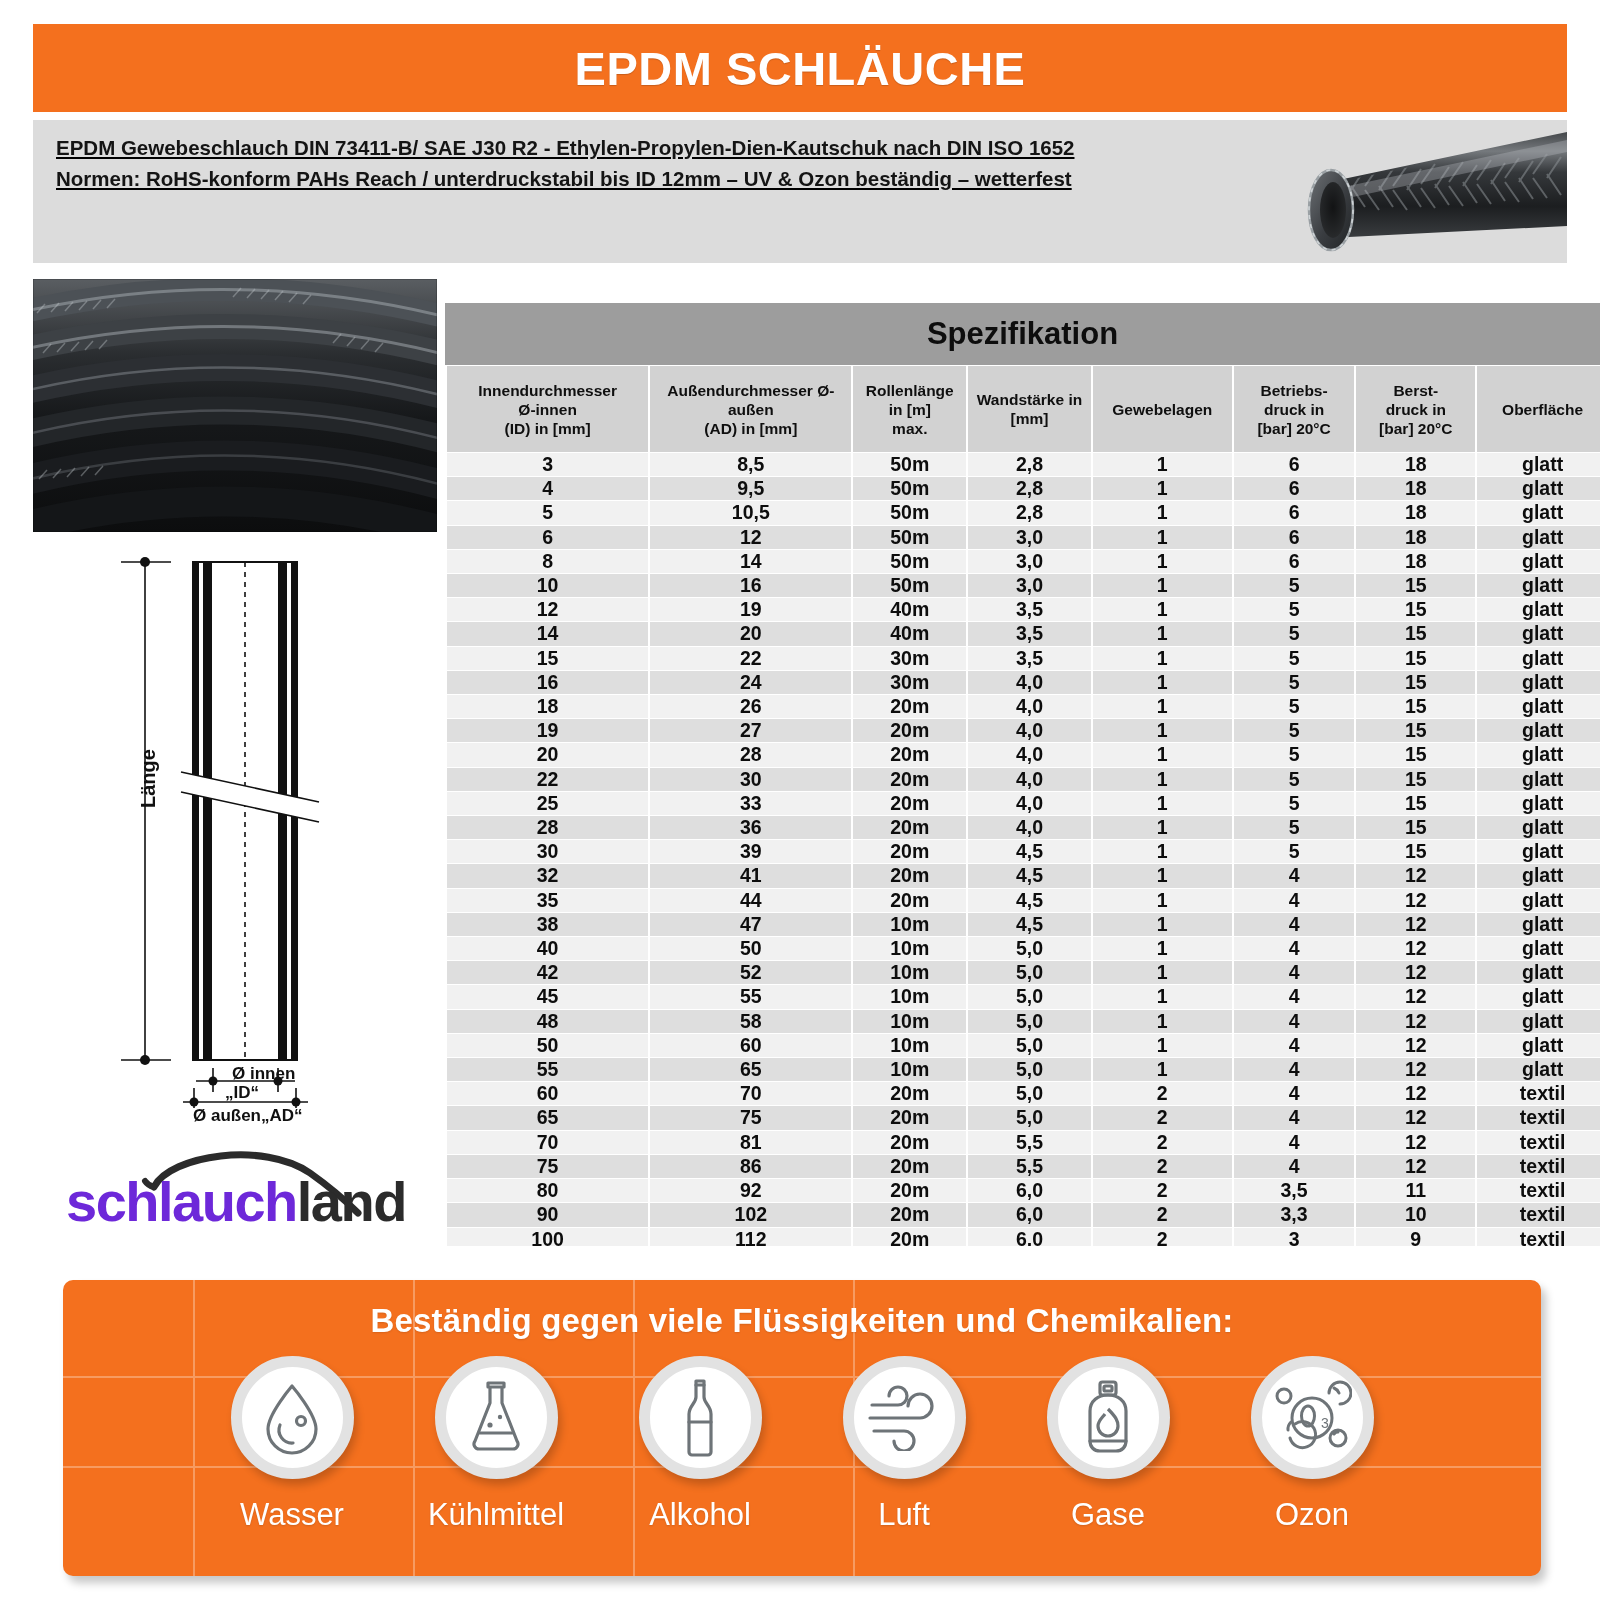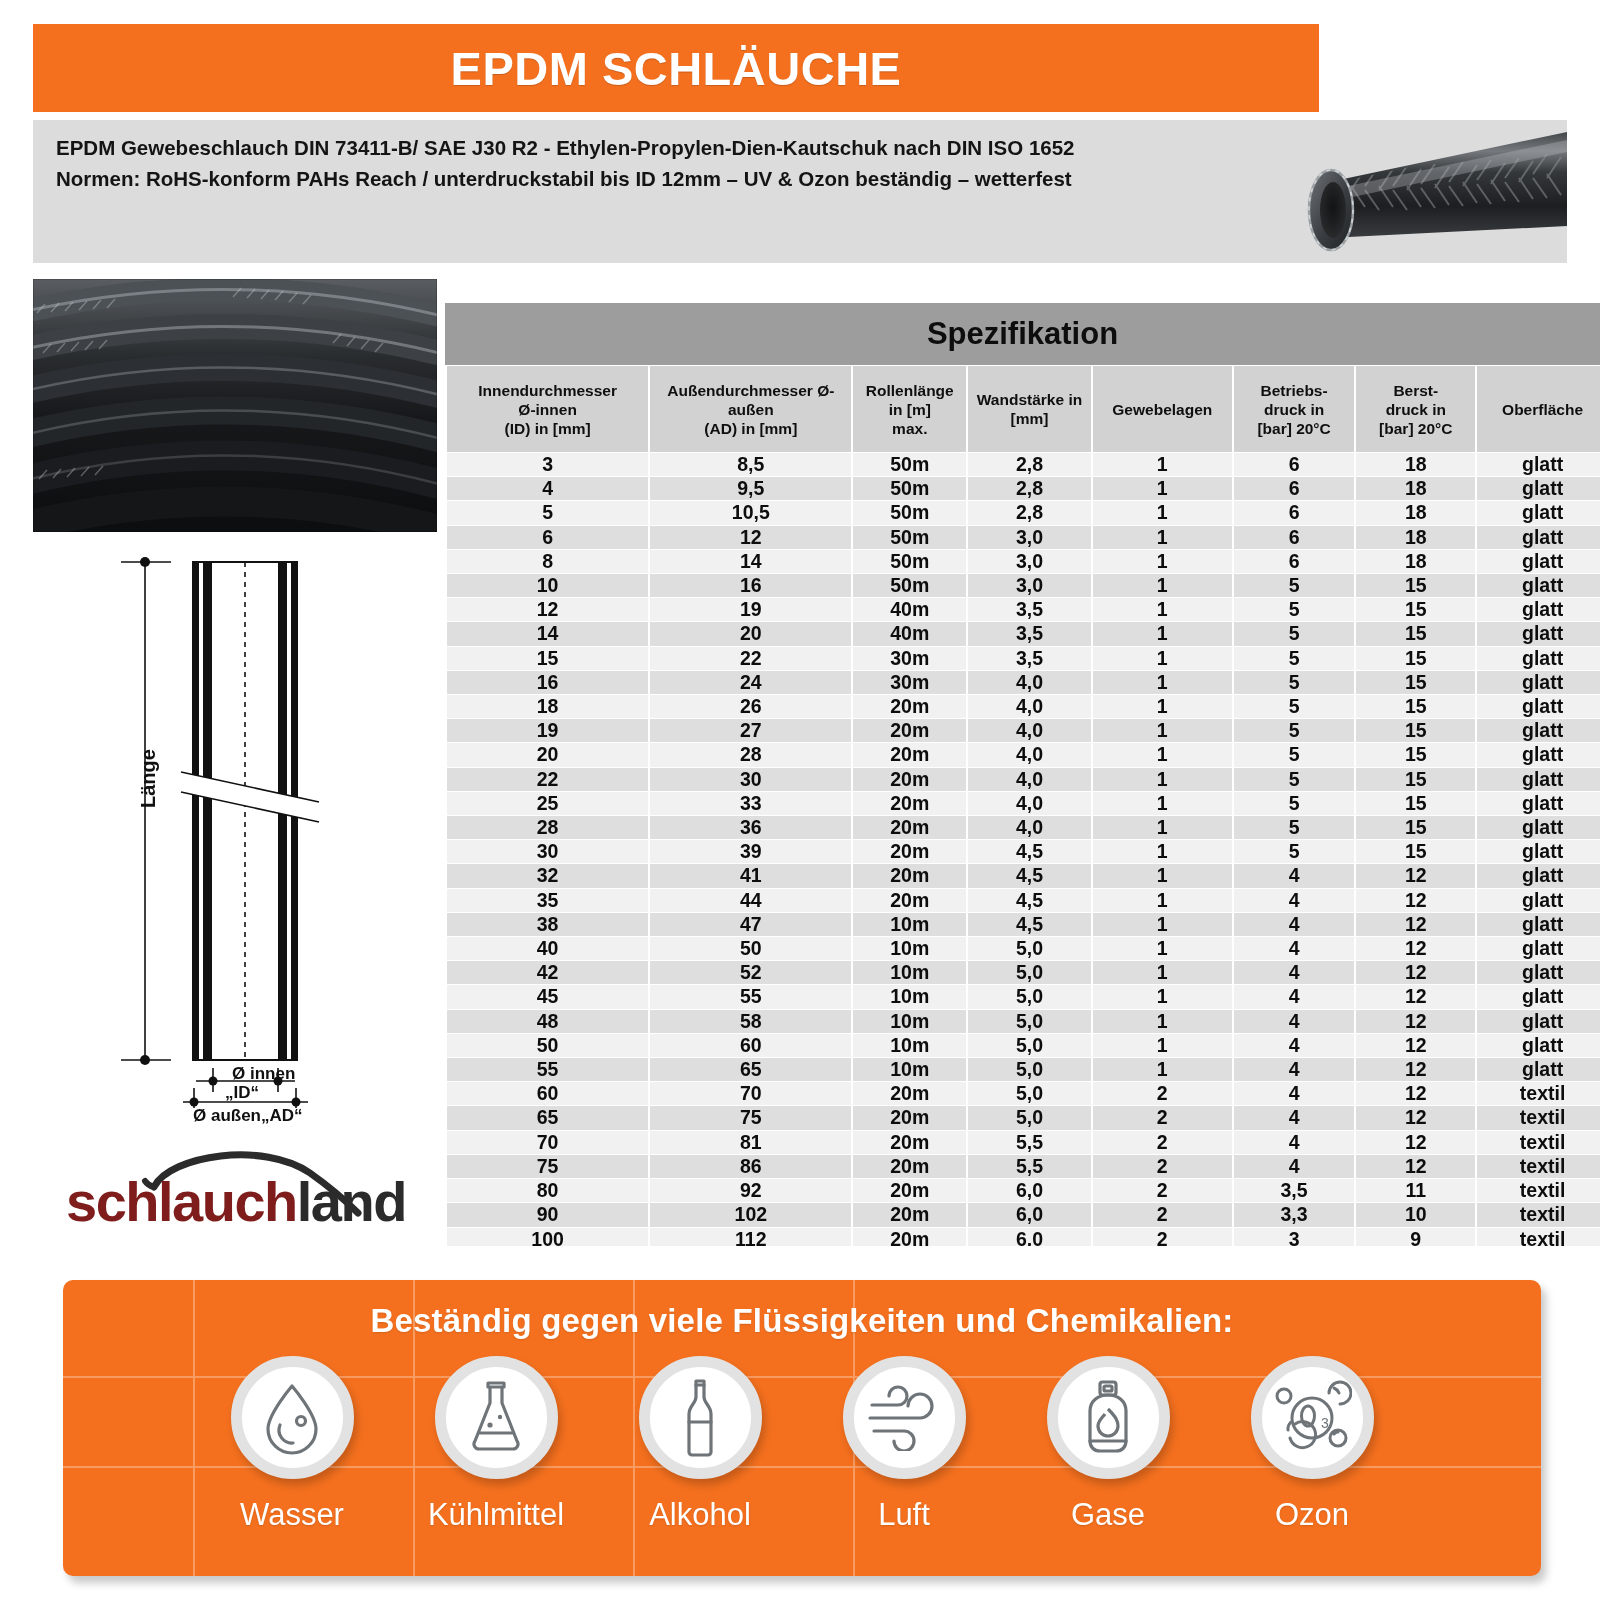--- a/index.html
+++ b/index.html
@@ -6,34 +6,35 @@
   html, body {
     width: 1600px; height: 1600px;
     background: #ffffff;
     font-family: "Liberation Sans", sans-serif;
     overflow: hidden;
   }
   .page { position: relative; width: 1600px; height: 1600px; background:#fff; }
 
   
   .banner {
-    position: absolute; left: 33px; top: 24px; width: 1286px; height: 88px;
+    position: absolute; left: 33px; top: 24px; width: 1534px; height: 88px;
     background: #F4701E;
     display: flex; align-items: center; justify-content: center;
   }
   .banner-title {
     color: #ffffff; font-size: 47px; font-weight: bold; letter-spacing: .5px;
     text-shadow: 0 1px 1px rgba(0,0,0,.18);
   }
 
   
   .desc {
     position: absolute; left: 33px; top: 120px; width: 1534px; height: 143px;
     background: #DCDCDC; padding: 12px 0 0 23px;
     overflow: hidden;
+    text-decoration: underline;
   }
   .desc-line {
     color: #141414; font-size: 20.5px; font-weight: bold; line-height: 31px;
     white-space: nowrap;
   }
   .desc-hose {
     position: absolute; right: 0px; top: 4px; width: 300px; height: 132px;
     overflow: hidden; pointer-events:none;
   }
 
@@ -58,21 +59,21 @@
 
   
   .logo {
     position: absolute; left: 58px; top: 1147px; width: 345px; height: 96px;
   }
   .logo-text {
     position:absolute; left:8px; top:22px;
     font-size: 56px; font-weight: bold; letter-spacing:-1.5px;
     font-family: "Liberation Sans", sans-serif;
   }
-  .logo-a { color:#7f1d1d; }
+  .logo-a { color:#6d28d9; }
   .logo-b { color:#2B2B2B;margin-top:30px; }
 
   
   .spec-wrap {
     position: absolute; left: 445px; top: 279px; width: 1155px; height: 967px;
     overflow: hidden;
   }
   .spec-title {
     height: 62px; background:#9D9D9D; display:flex; align-items:center; justify-content:center;
     color:#0d0d0d; font-size:31px; font-weight:bold;margin-top:24px;

